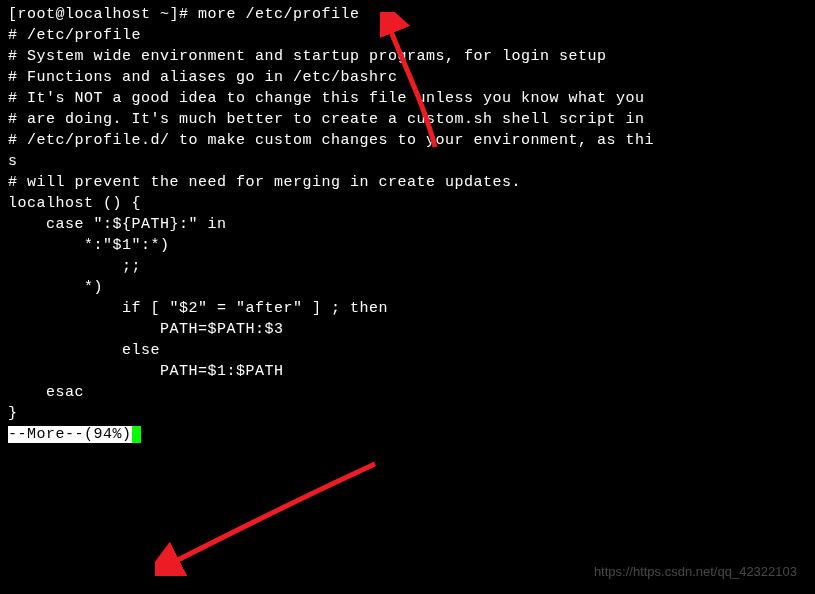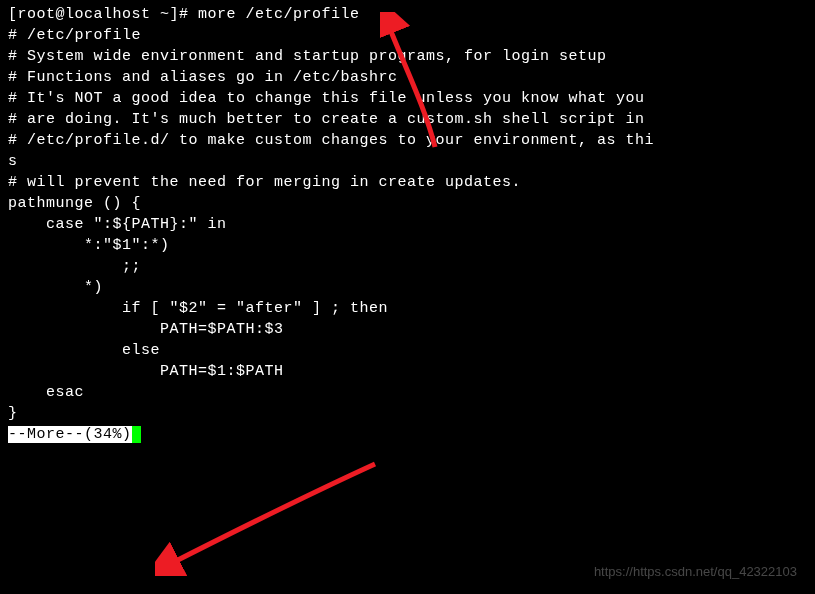--- a/index.html
+++ b/index.html
@@ -60,32 +60,32 @@
   <div class="line"></div>
   <div class="line"># System wide environment and startup programs, for login setup</div>
   <div class="line"># Functions and aliases go in /etc/bashrc</div>
   <div class="line"></div>
   <div class="line"># It's NOT a good idea to change this file unless you know what you</div>
   <div class="line"># are doing. It's much better to create a custom.sh shell script in</div>
   <div class="line"># /etc/profile.d/ to make custom changes to your environment, as thi</div>
   <div class="line">s</div>
   <div class="line"># will prevent the need for merging in create updates.</div>
   <div class="line"></div>
-  <div class="line">pathmunge () {</div>
+  <div class="line">localhost () {</div>
   <div class="line">    case ":${PATH}:" in</div>
   <div class="line">        *:"$1":*)</div>
   <div class="line">            ;;</div>
   <div class="line">        *)</div>
   <div class="line">            if [ "$2" = "after" ] ; then</div>
   <div class="line">                PATH=$PATH:$3</div>
   <div class="line">            else</div>
   <div class="line">                PATH=$1:$PATH</div>
   <div class="line">    esac</div>
   <div class="line">}</div>
-  <div class="line"><span class="prompt-status">--More--(34%)</span><span class="cursor"></span></div>
+  <div class="line"><span class="prompt-status">--More--(94%)</span><span class="cursor"></span></div>
 </div>
 
 <div class="arrow" style="left:380px; top:12px;">
   <svg width="80" height="140" viewBox="0 0 80 140">
     <defs>
       <marker id="ah1" markerWidth="8" markerHeight="8" refX="2" refY="4" orient="auto">
         <path d="M0,0 L8,4 L0,8 Z" fill="#ed1c24"></path>
       </marker>
     </defs>
     <path d="M55,135 C45,95 25,55 8,12" stroke="#ed1c24" stroke-width="5" fill="none" marker-end="url(#ah1)"></path>

